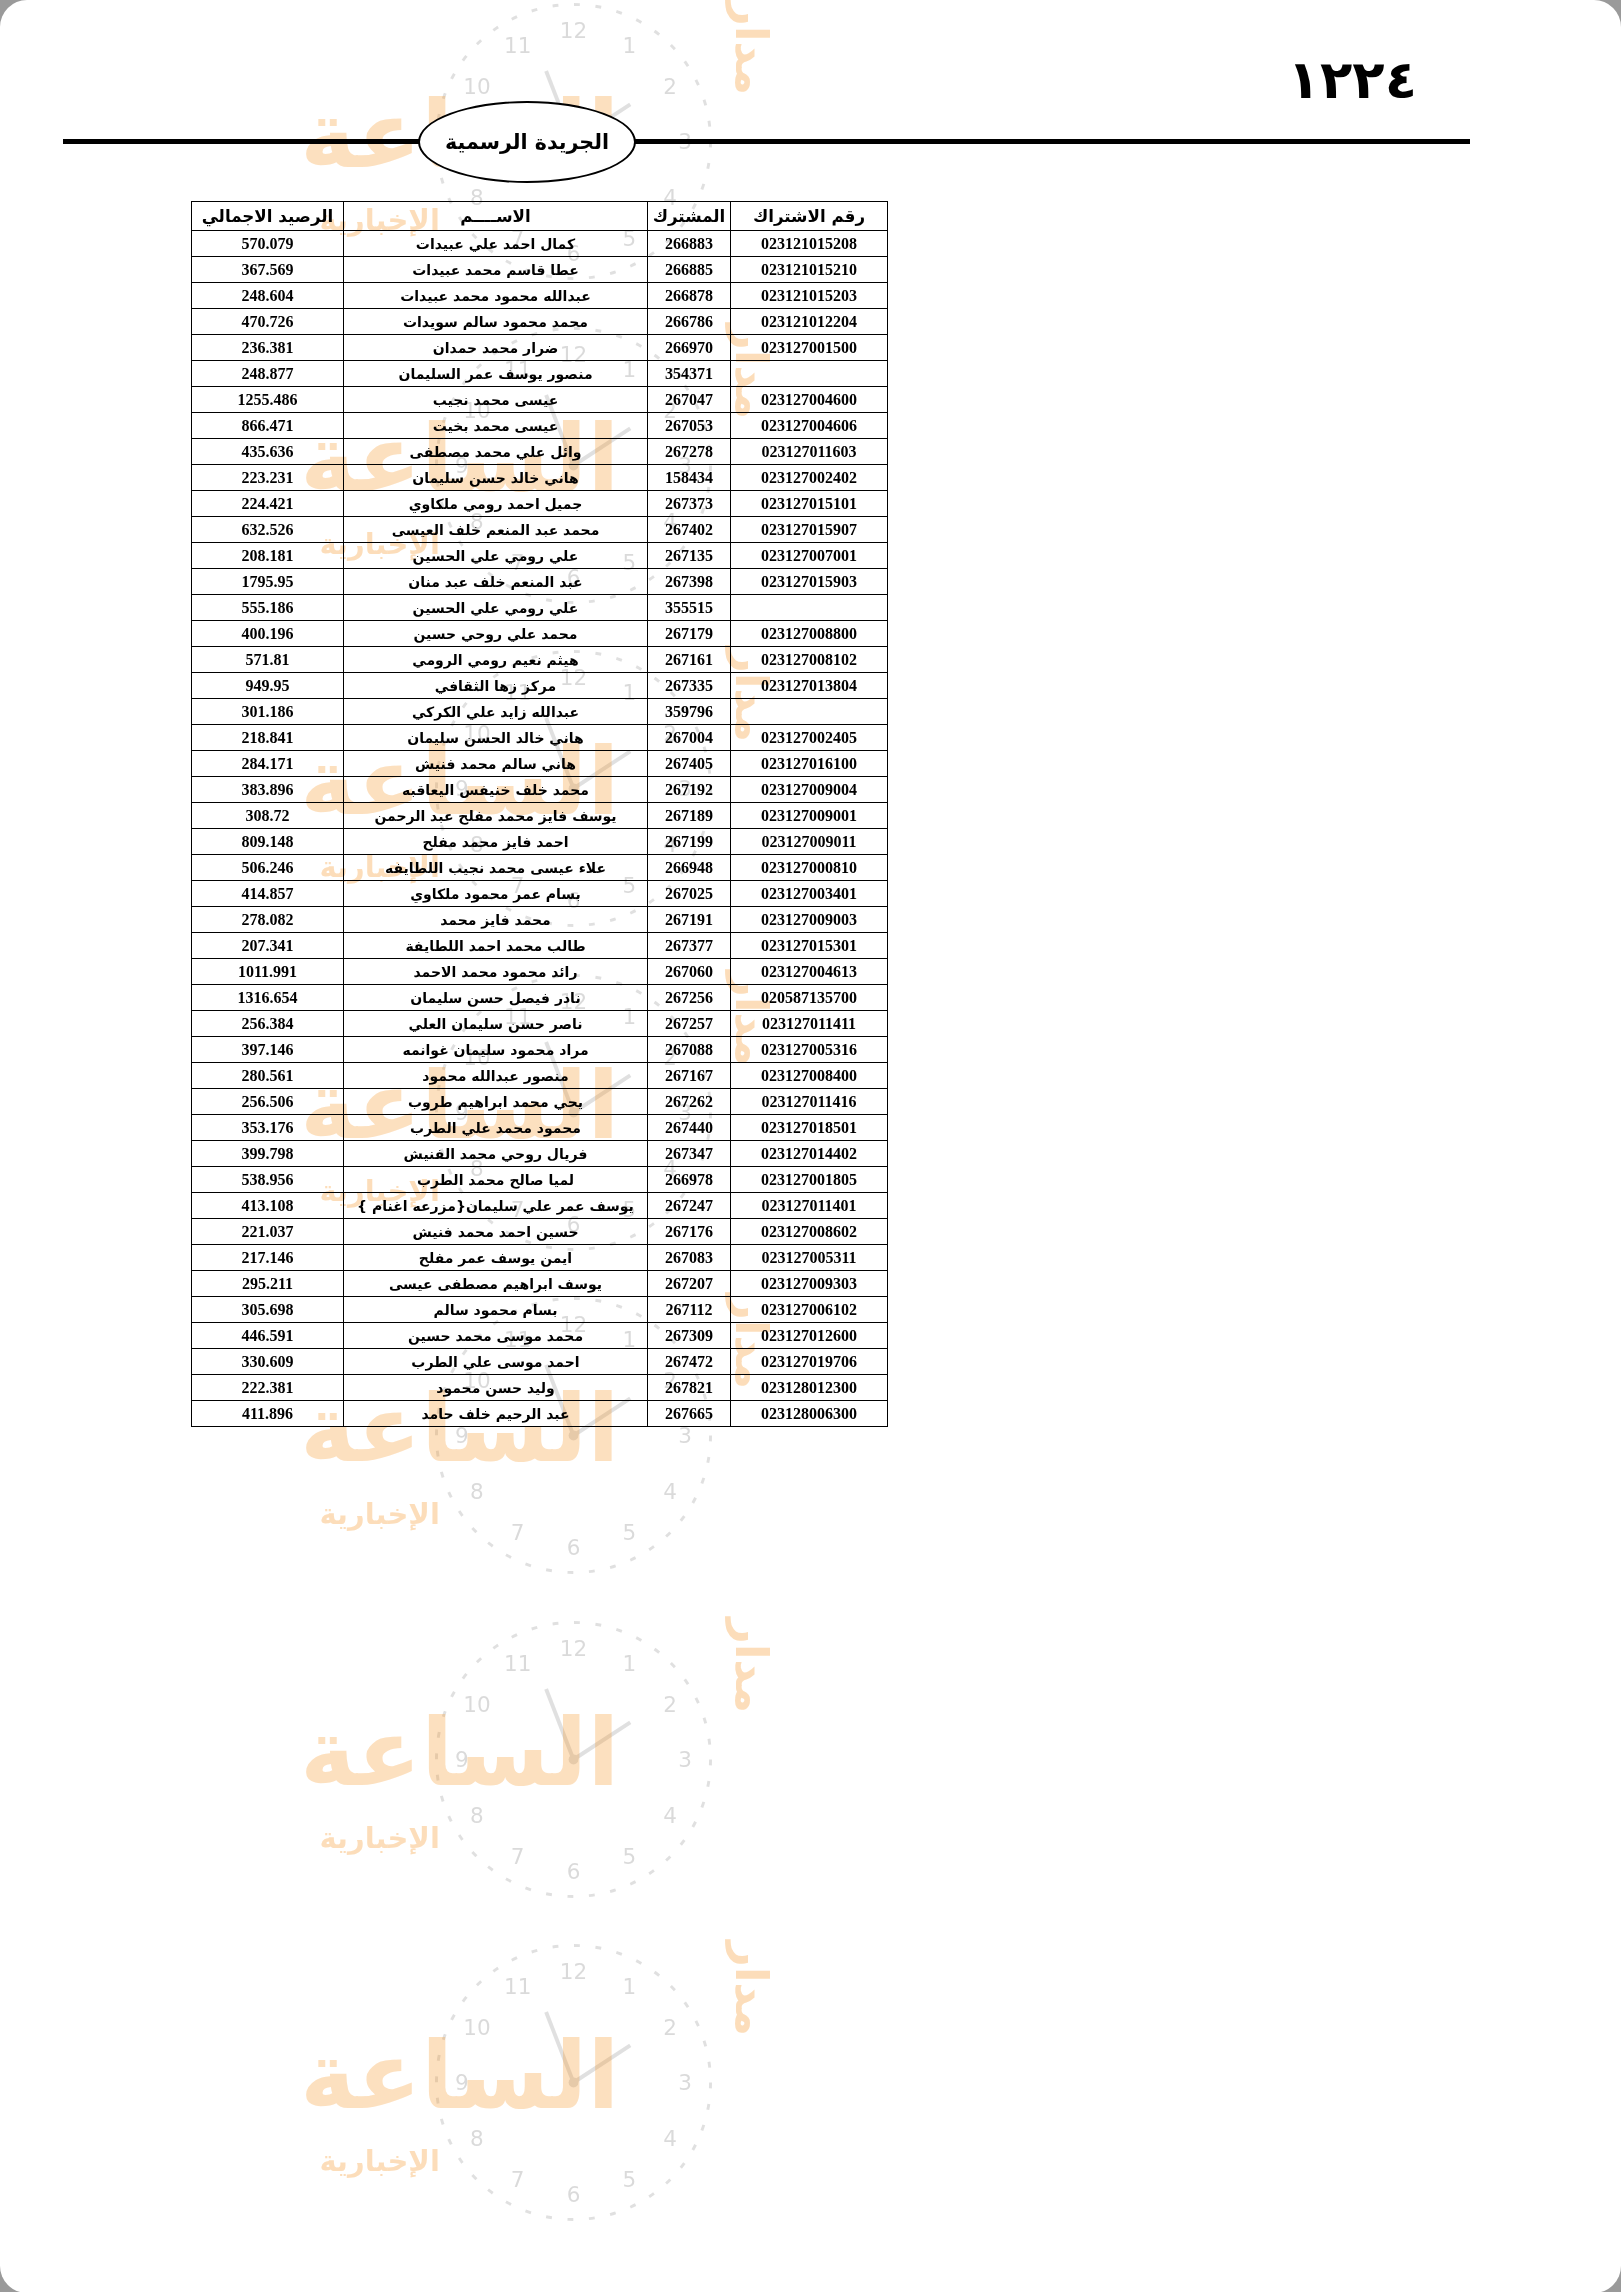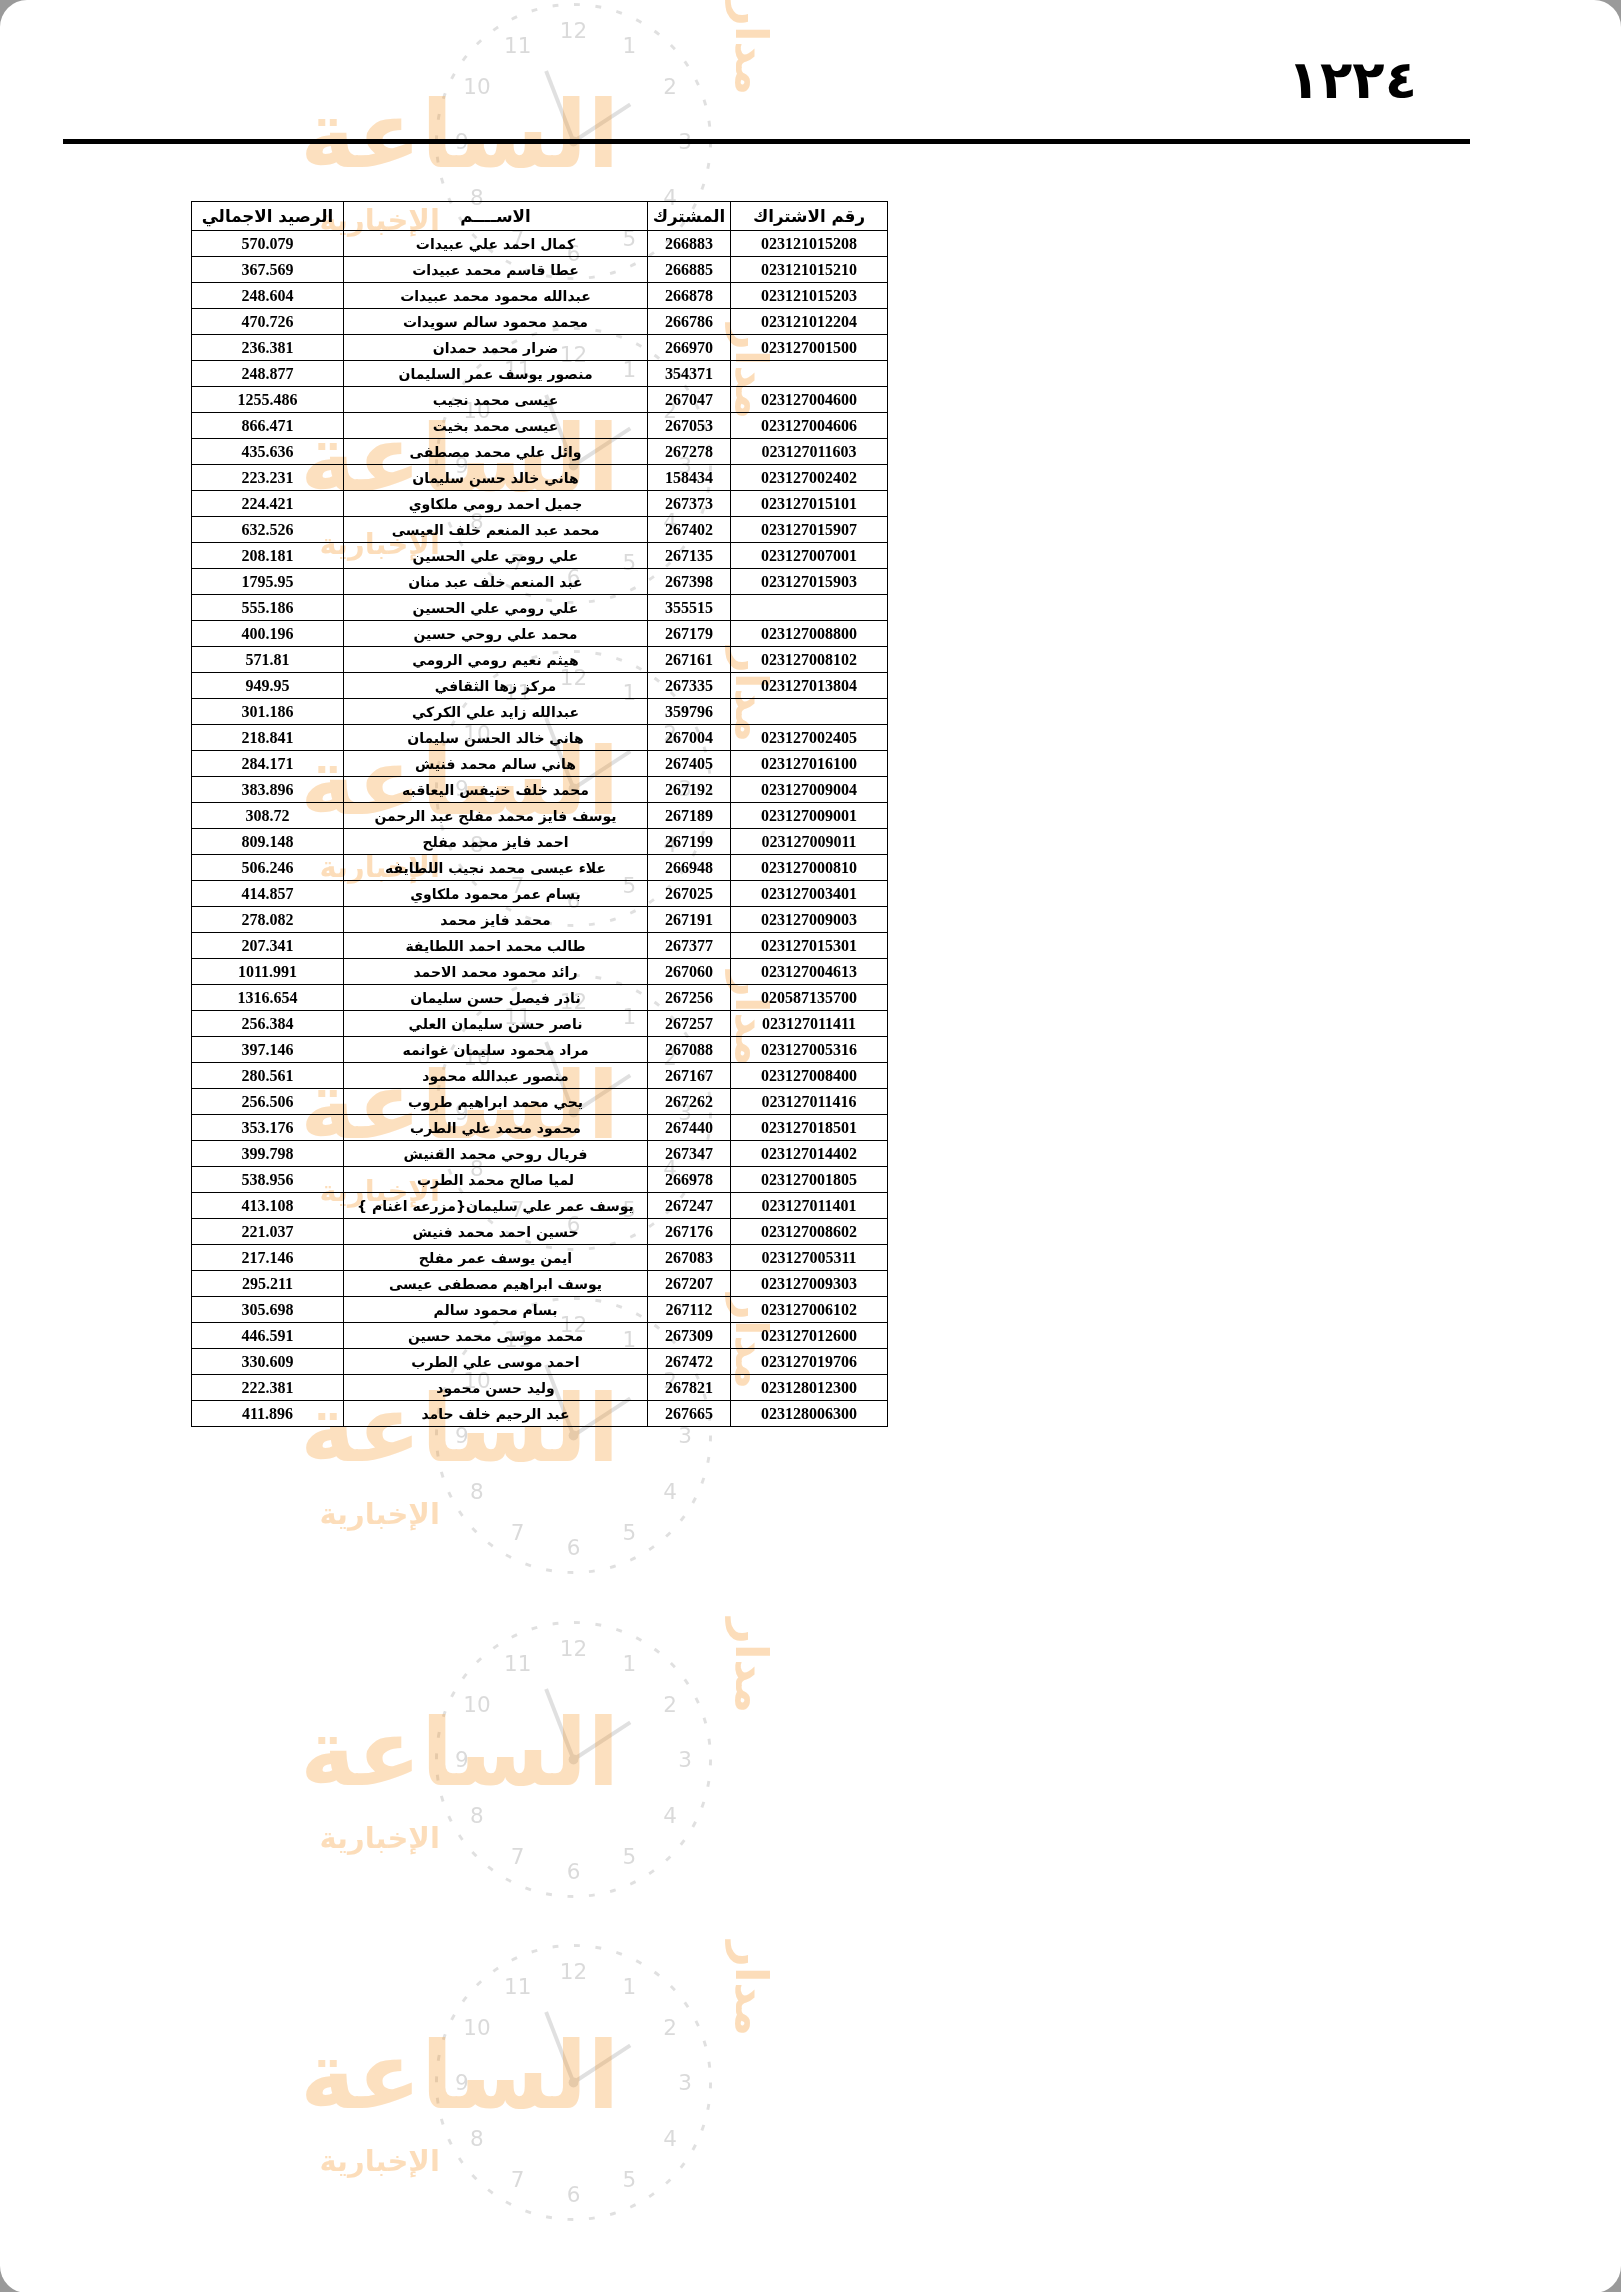--- a/index.html
+++ b/index.html
@@ -219,20 +219,23 @@
         <div class="wm-madar" style="color: rgb(246, 146, 30);">مدار</div>
         <div class="wm-saa" style="color: rgb(246, 146, 30);">الساعة</div>
         <div class="wm-akhbar" style="color: rgb(246, 146, 30);">الإخبارية</div>
       </div>
     </div>
 
   <div class="page-number">١٢٢٤</div>
 
   <div class="header-rule"></div>
 
+  <div class="header-ellipse">
+    <span>الجريدة الرسمية</span>
+  </div>
 
   <table class="data-table">
     <colgroup>
       <col style="width:157px">
         <col style="width:83px">
         <col style="width:304px">
         <col style="width:152px">
     </colgroup>
     <thead>
       <tr>

